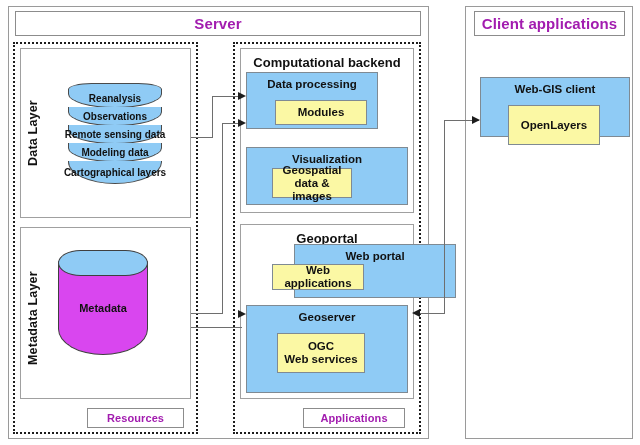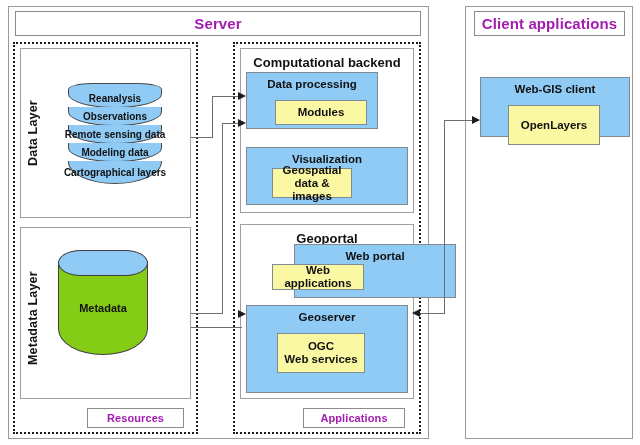--- a/index.html
+++ b/index.html
@@ -122,21 +122,21 @@
     font-weight:bold;
     color:#111111;
     white-space:nowrap;
   }
   .cyl-seg.last{
     border-radius:0 0 50% 50%/0 0 22px 22px;
   }
 
   
   .db-body{
-    background:#84cc16;
+    background:#d946ef;
     border:1px solid #3f3f3f;
     border-top:none;
     border-radius:0 0 50% 50%/0 0 26px 26px;
     display:flex;
     align-items:center;
     justify-content:center;
     font-size:11px;
     font-weight:bold;
     color:#111111;
     text-align:center;

